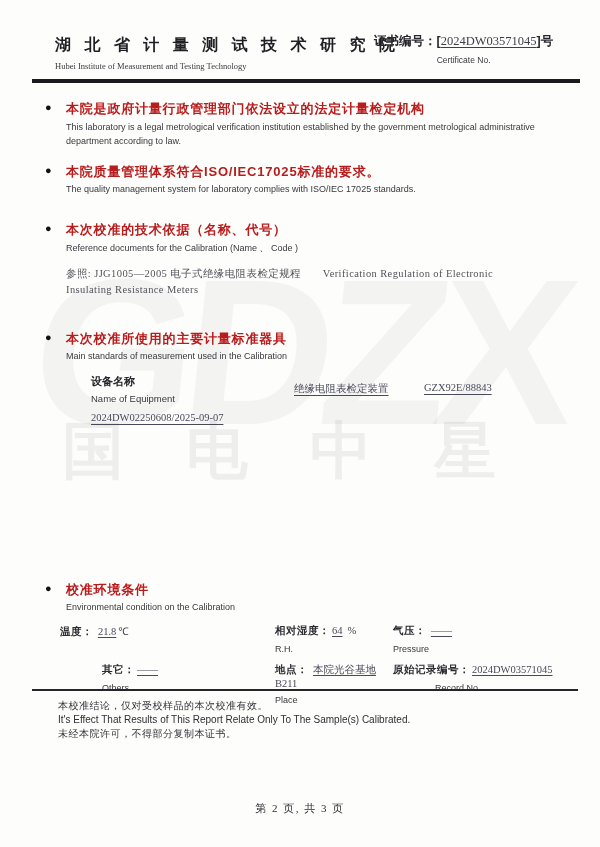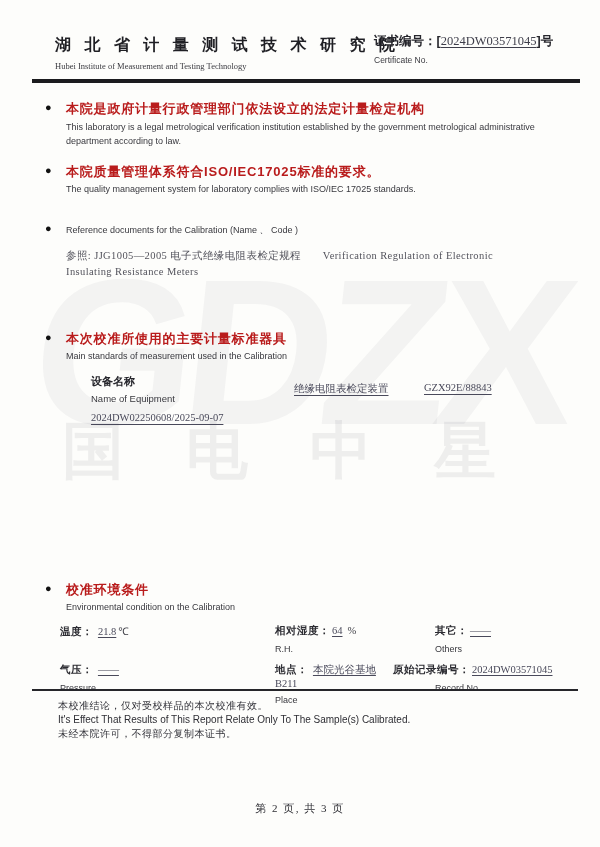--- a/index.html
+++ b/index.html
@@ -24,21 +24,21 @@
     user-select:none; pointer-events:none;
   }
   
   .hdr-left { position:absolute; top:35px; left:55px; }
   .inst-zh { font-size:16px; font-weight:bold; letter-spacing:4.5px; color:#1f1f24; }
   .inst-en { font-family:"Liberation Serif", serif; font-size:8.5px; color:#3a3a40; margin-top:5px; }
   .hdr-right { position:absolute; top:33px; left:374px; }
   .cert-line { font-size:12.5px; font-weight:bold; color:#26262c; }
   .cert-no { font-family:"Liberation Serif", serif; font-weight:normal; color:#3e3e4a;
              text-decoration:underline; text-underline-offset:2px; }
-  .cert-en { font-size:8.5px; color:#3a3a40; margin-top:5px; font-weight:normal; }
+  .cert-en { font-size:8.5px; color:#3a3a40; margin-top:5px; font-weight:normal;text-align:center; }
   .rule-thick { position:absolute; top:79px; left:32px; right:20px; height:4px; background:#1b1b1e; }
   
   .section { position:absolute; left:45px; right:28px; }
   .bullet { position:absolute; left:0; top:1px; font-size:11px; color:#111; }
   .sec-body { padding-left:21px; }
   .sec-title { font-size:13px; font-weight:bold; color:#b91c1c; letter-spacing:0.8px; }
   .sec-en { font-size:9px; color:#38383e; margin-top:3px; }
   .sec1 { top:100px; } .sec2 { top:163px; } .sec3 { top:221px; }
   .sec4 { top:330px; } .sec5 { top:581px; }
   .en-wrap { max-width:508px; line-height:1.55; }
@@ -111,20 +111,21 @@
     <span class="bullet">●</span>
     <div class="sec-body">
       <div class="sec-title">本院质量管理体系符合ISO/IEC17025标准的要求。</div>
       <div class="sec-en">The quality management system for laboratory complies with ISO/IEC 17025 standards.</div>
     </div>
   </div>
 
   <div class="section sec3">
     <span class="bullet">●</span>
     <div class="sec-body">
+      <div class="sec-title">本次校准的技术依据（名称、代号）</div>
       <div class="sec-en">Reference documents for the Calibration (Name 、 Code )</div>
       <div class="ref-content">
         <div>参照: JJG1005—2005 电子式绝缘电阻表检定规程　　Verification Regulation of Electronic</div>
         <div>Insulating Resistance Meters</div>
       </div>
     </div>
   </div>
 
   <div class="section sec4">
     <span class="bullet">●</span>
@@ -150,27 +151,27 @@
       <div class="sec-en">Environmental condition on the Calibration</div>
     </div>
     <div class="env-grid">
       <div class="env-cell">
         <div class="env-line1"><span class="env-label">温度：</span> <span class="env-val">21.8</span><span class="env-unit">℃</span></div>
       </div>
       <div class="env-cell">
         <div class="env-line1"><span class="env-label">相对湿度：</span><span class="env-val">64</span> <span class="env-unit">%</span></div>
         <div class="env-en">R.H.</div>
       </div>
+      <div class="env-cell">
+        <div class="env-line1"><span class="env-label">气压：</span> <span class="env-val">——</span></div>
+        <div class="env-en">Pressure</div>
+      </div>
       <div class="env-cell env-indent">
         <div class="env-line1"><span class="env-label">其它：</span><span class="env-val">——</span></div>
         <div class="env-en">Others</div>
-      </div>
-      <div class="env-cell">
-        <div class="env-line1"><span class="env-label">气压：</span> <span class="env-val">——</span></div>
-        <div class="env-en">Pressure</div>
       </div>
       <div class="env-cell">
         <div class="env-line1"><span class="env-label">地点：</span> <span class="env-val">本院光谷基地B211</span></div>
         <div class="env-en">Place</div>
       </div>
       <div class="env-cell">
         <div class="env-line1"><span class="env-label">原始记录编号：</span><span class="env-val">2024DW03571045</span></div>
         <div class="env-en env-indent" style="padding-left:42px;">Record No.</div>
       </div>
     </div>

